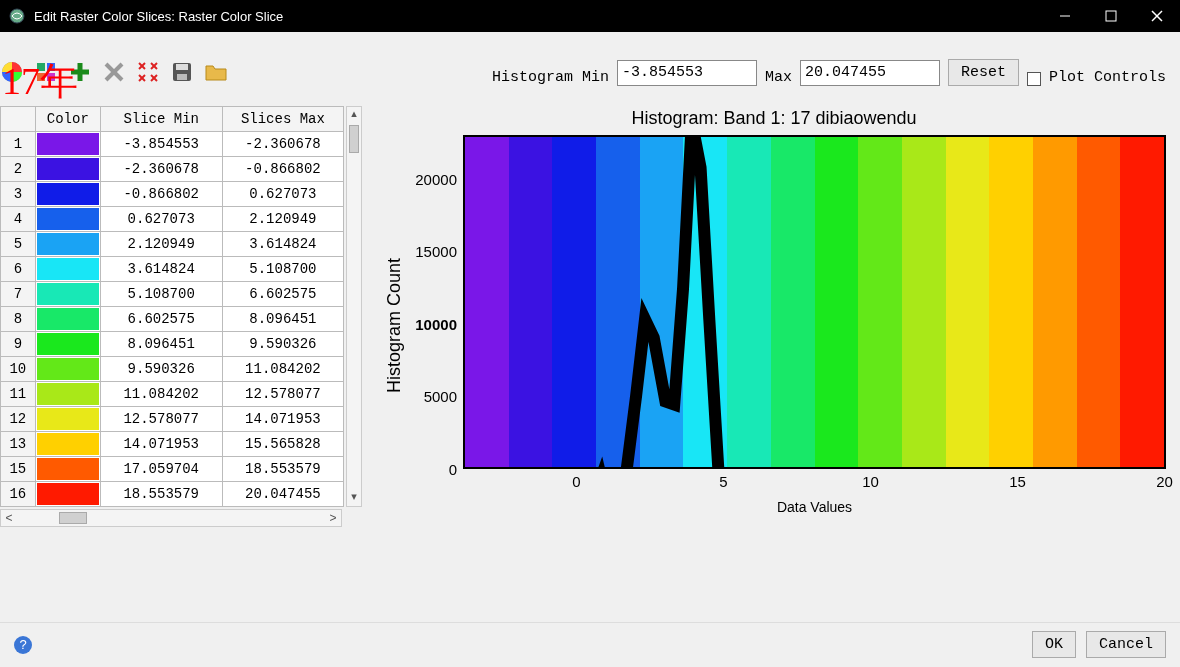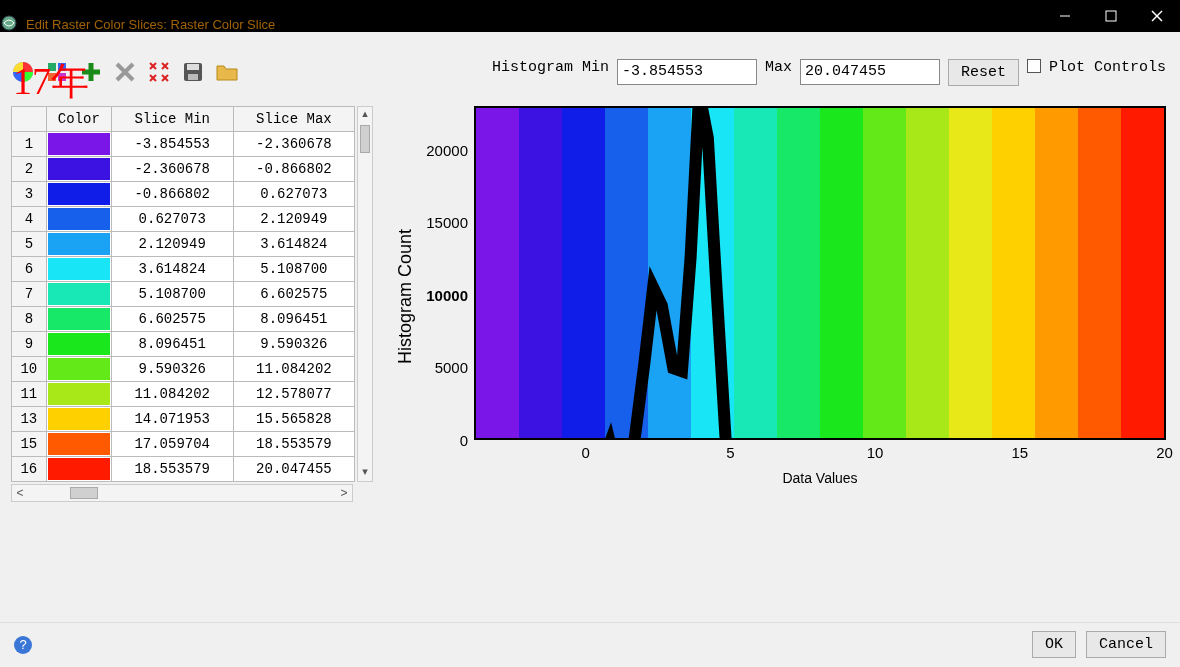--- a/index.html
+++ b/index.html
@@ -8,23 +8,24 @@
     font-family: "Segoe UI", Tahoma, sans-serif;
     font-size: 13px;
     background: #f0f0f0;
     width: 1180px;
     height: 667px;
     overflow: hidden;
   }
   .titlebar {
     height: 32px;
     background: #000;
-    color: #a16207;
+    color: #ffffff;
     display: flex;
-    align-items: flex-end;
+    align-items: center;
+    padding-left: 8px;
   }
   .titlebar .app-icon {
     width: 18px; height: 18px;
     margin-right: 8px;
   }
   .titlebar .title-text { font-size: 13px; }
   .titlebar .win-controls {
     margin-left: auto;
     display: flex;
     height: 100%;
@@ -34,21 +35,20 @@
     display: flex;
     align-items: center;
     justify-content: center;
     color: #fff;
     font-size: 12px;
   }
   .content {
     padding: 10px 14px 0 0;
     height: 590px;
     position: relative;
-    margin-left: 11px;
   }
   .overlay-label {
     position: absolute;
     top: 24px;
     left: 2px;
     color: #ff0000;
     font-family: "SimSun","Songti SC",serif;
     font-size: 38px;
     font-weight: 400;
     pointer-events: none;
@@ -58,21 +58,21 @@
   .toolbar {
     height: 60px;
     display: flex;
     align-items: center;
     gap: 10px;
   }
   .toolbar .tb-icon { width: 24px; height: 24px; }
   .hist-controls {
     margin-left: auto;
     display: flex;
-    align-items: flex-start;
+    align-items: flex-end;
     gap: 8px;
     font-family: "Courier New", monospace;
     font-size: 15px;
   }
   .hist-controls input[type=text] {
     width: 140px;
     height: 26px;
     font-family: "Courier New", monospace;
     font-size: 15px;
     padding: 2px 4px;
@@ -316,21 +316,21 @@
 
   <div class="main-cols">
     <div class="left-col">
       <div class="table-wrap">
         <table class="slice-table">
           <thead>
             <tr>
               <th></th>
               <th>Color</th>
               <th>Slice Min</th>
-              <th>Slice Max</th>
+              <th>Slices Max</th>
             </tr>
           </thead>
           <tbody id="slice-body">
               <tr>
                 <td class="rowhdr">1</td>
                 <td class="colorcell">
                   <span class="swatch" style="background:#7a17e8"></span>
                 </td>
                 <td class="val">-3.854553</td>
                 <td class="val">-2.360678</td>
@@ -407,20 +407,28 @@
                 <td class="val">9.590326</td>
                 <td class="val">11.084202</td>
               </tr>
               <tr>
                 <td class="rowhdr">11</td>
                 <td class="colorcell">
                   <span class="swatch" style="background:#a9e818"></span>
                 </td>
                 <td class="val">11.084202</td>
                 <td class="val">12.578077</td>
+              </tr>
+              <tr>
+                <td class="rowhdr">12</td>
+                <td class="colorcell">
+                  <span class="swatch" style="background:#e8e818"></span>
+                </td>
+                <td class="val">12.578077</td>
+                <td class="val">14.071953</td>
               </tr>
               <tr>
                 <td class="rowhdr">13</td>
                 <td class="colorcell">
                   <span class="swatch" style="background:#ffd000"></span>
                 </td>
                 <td class="val">14.071953</td>
                 <td class="val">15.565828</td>
               </tr>
               <tr>
@@ -448,20 +456,21 @@
         </div>
       </div>
       <div class="hscroll">
         <div class="arrow">&lt;</div>
         <div class="thumb"></div>
         <div class="arrow" style="margin-left:auto">&gt;</div>
       </div>
     </div>
 
     <div class="right-col">
+      <div class="chart-title">Histogram: Band 1: 17 dibiaowendu</div>
       <div class="chart-area">
         <div class="ylabel">Histogram Count</div>
         <div class="plot-col">
           <div class="plot-frame">
             <div class="yaxis" id="yaxis">
                 <div class="ytick" style="top: 100%;">0</div>
                 <div class="ytick" style="top: 78.2609%;">5000</div>
                 <div class="ytick" style="top: 56.5217%; font-weight: bold;">10000</div>
                 <div class="ytick" style="top: 34.7826%;">15000</div>
                 <div class="ytick" style="top: 13.0435%;">20000</div>

